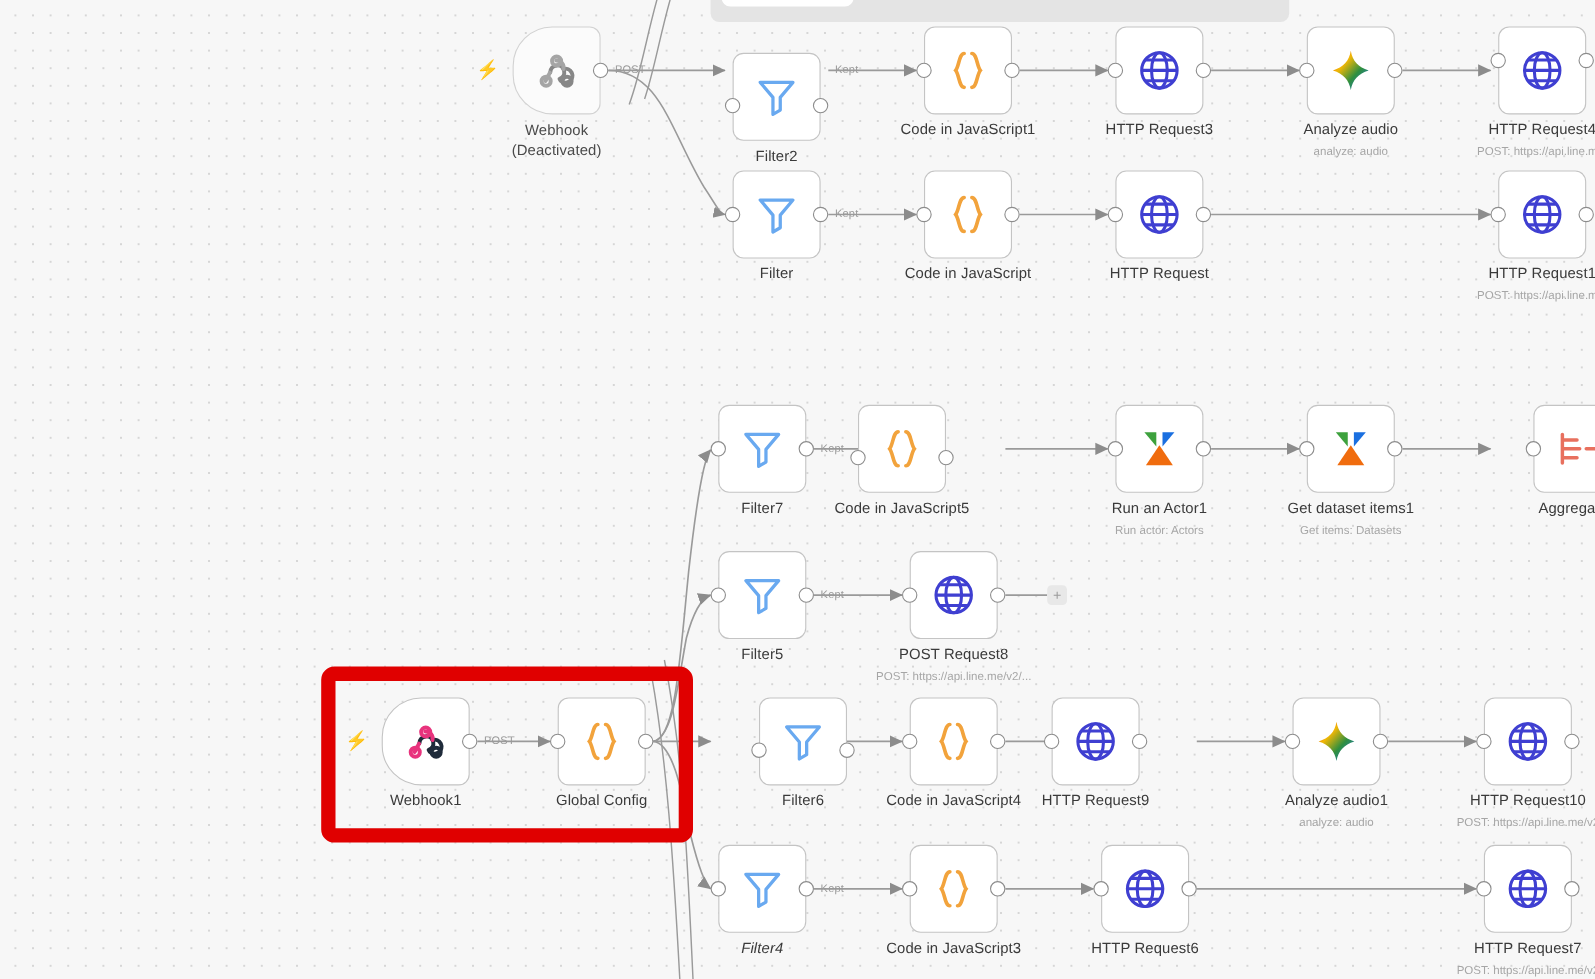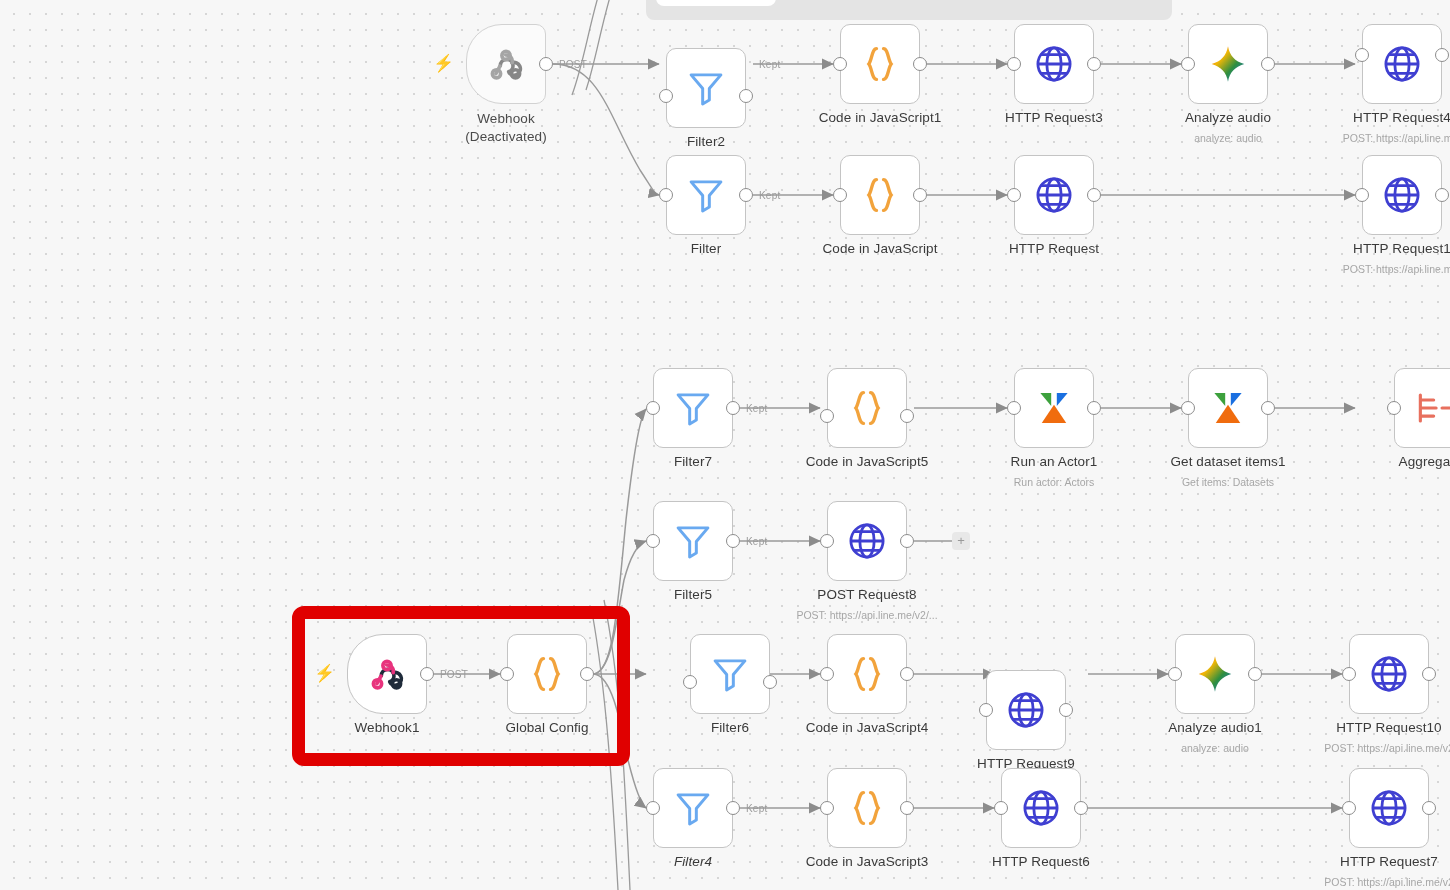--- a/index.html
+++ b/index.html
@@ -330,21 +330,21 @@
       <span>
             <svg class="ico" viewBox="0 0 24 24" fill="none" stroke="#69a9f0" stroke-width="1.7" stroke-linejoin="round">
         <path d="M3.5 4.5h17l-6.6 7.8v6.6l-3.8 2.2v-8.8z"></path>
             </svg>
           </span>
       <span class="port in"></span>
       <span class="port out"></span>
     </div>
     <span class="node-label">Filter7</span>
     </div>
-      <div class="node" style="left: 827px; top: 368px; width: 80px; height: 96px;">
+      <div class="node" style="left: 780px; top: 368px; width: 80px; height: 96px;">
 
     <div class="node-box">
       <span>
             <svg class="ico" viewBox="0 0 24 24" fill="none" stroke="#f2a33c" stroke-width="1.9" stroke-linecap="round">
         <path d="M10 3.2c-2.6 0-2.6 6.6-4.4 8.8 1.8 2.2 1.8 8.8 4.4 8.8"></path>
         <path d="M14 3.2c2.6 0 2.6 6.6 4.4 8.8-1.8 2.2-1.8 8.8-4.4 8.8"></path>
             </svg>
           </span>
       <span class="port in"></span>
       <span class="port out"></span>
@@ -484,21 +484,21 @@
             <svg class="ico" viewBox="0 0 24 24" fill="none" stroke="#f2a33c" stroke-width="1.9" stroke-linecap="round">
         <path d="M10 3.2c-2.6 0-2.6 6.6-4.4 8.8 1.8 2.2 1.8 8.8 4.4 8.8"></path>
         <path d="M14 3.2c2.6 0 2.6 6.6 4.4 8.8-1.8 2.2-1.8 8.8-4.4 8.8"></path>
             </svg>
           </span>
       <span class="port in"></span>
       <span class="port out"></span>
     </div>
     <span class="node-label">Code in JavaScript4</span>
     </div>
-      <div class="node" style="left: 986px; top: 634px; width: 80px; height: 80px; margin-top: 36px;">
+      <div class="node" style="left: 956px; top: 634px; width: 80px; height: 80px;">
 
     <div class="node-box">
       <span>
             <svg class="ico" viewBox="0 0 24 24" fill="none" stroke="#3f3fd1" stroke-width="1.6">
         <circle cx="12" cy="12" r="9.2"></circle>
         <ellipse cx="12" cy="12" rx="4.1" ry="9.2"></ellipse>
         <path d="M2.8 12h18.4M4.3 6.6h15.4M4.3 17.4h15.4"></path>
             </svg>
           </span>
       <span class="port in"></span>

